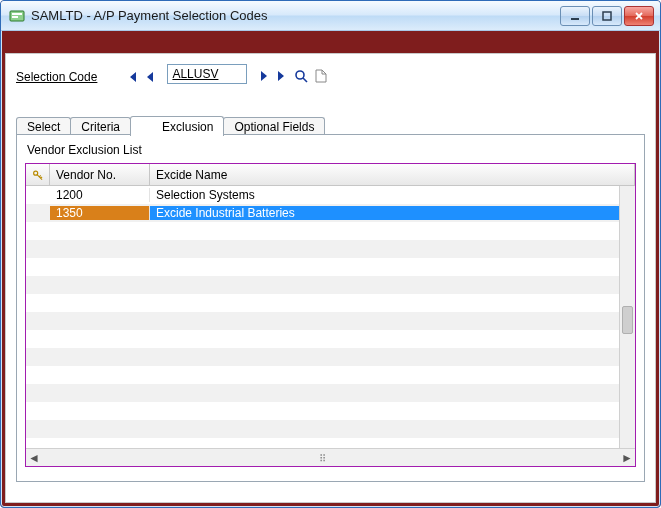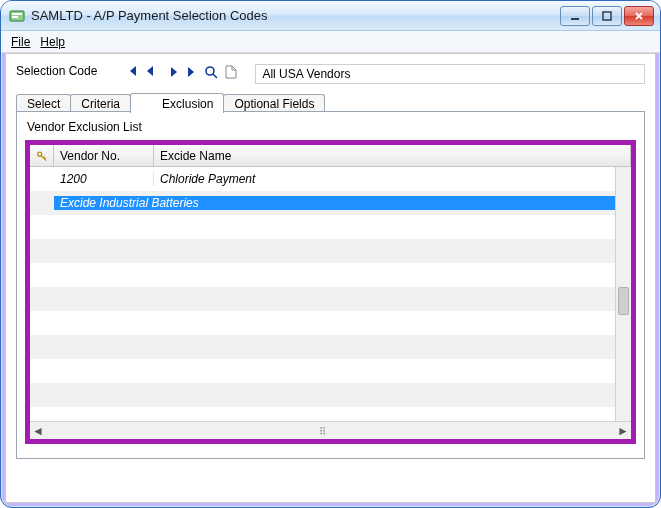--- a/index.html
+++ b/index.html
@@ -1,20 +1,20 @@
 <!DOCTYPE html>
 <html><head>
 <meta charset="utf-8">
 <style>
   * { box-sizing: border-box; }
   html, body { margin: 0; padding: 0; font-family: "Segoe UI", Tahoma, Arial, sans-serif; font-size: 12px; background: #fff; }
   .window {
     width: 661px; height: 508px; position: relative;
-    border: 1px solid #2e6bb8; border-radius: 12px;
-    background: #c4b5fd; box-shadow: 0 0 0 1px #d0e4f7 inset;
+    border: 1px solid #2e6bb8; border-radius: 4px;
+    background: #7f1d1d; box-shadow: 0 0 0 1px #d0e4f7 inset;
     overflow: hidden;
   }
   .titlebar {
     height: 30px; display: flex; align-items: center;
     background: linear-gradient(#f6fbff, #d7e9fb 48%, #bedbf6 52%, #dcecfb);
     border-bottom: 1px solid #a9c7e6;
     padding: 0 6px 0 8px;
   }
   .title-icon {
     width: 16px; height: 16px; margin-right: 6px;
@@ -35,21 +35,21 @@
   .menubar {
     height: 22px; display: flex; align-items: center; gap: 10px;
     padding: 0 10px; border-bottom: 1px solid #d9d9d9;
     background: #f4f8fc;
   }
   .menubar .menu-item { text-decoration: underline; color: #000; cursor: default; }
   .client {
     position: absolute; top: 52px; left: 4px; right: 4px; bottom: 4px;
     border: 1px solid #c9c9c9; background: #fff; padding: 8px 10px 10px 10px;
   }
-  .row-code { display: flex; align-items: flex-start; gap: 10px; margin: 2px 0 5px 0; }
+  .row-code { display: flex; align-items: flex-end; gap: 10px; margin: 2px 0 28px 0; text-decoration: underline; }
   .label { color: #000; }
   .nav-group { display: flex; align-items: center; gap: 4px; }
   .nav-btn {
     width: 14px; height: 14px; display: inline-flex; align-items: center; justify-content: center;
     color: #163a9c; cursor: pointer;
   }
   .code-input {
     width: 80px; height: 20px; border: 1px solid #7a9ebd; padding: 1px 4px; font: inherit;
   }
   .icon-btn {
@@ -68,36 +68,36 @@
     position: relative; top: 2px; margin-right: -1px; cursor: default;
     border-top-left-radius: 3px; border-top-right-radius: 3px;
   }
   .tab.active { background: #fff; z-index: 2; padding-top: 3px; padding-left: 31px; }
   .tab-panel {
     border: 1px solid #9aa7b3; background: #fff;
     padding: 8px; height: 348px; position: relative;
   }
   .panel-title { margin: 0 0 6px 2px; }
   .grid-wrap {
-    border: 5px solid #a21caf; height: 304px; position: relative; background: #fff;
+    border: 1px solid #a21caf; height: 304px; position: relative; background: #fff;
   }
   .grid-header {
     display: flex; height: 22px; background: linear-gradient(#fdfdfd, #e8e8e8);
     border-bottom: 1px solid #c6c6c6;
   }
   .gh {
     border-right: 1px solid #c6c6c6; display: flex; align-items: center;
     padding: 0 6px; font-size: 12px; color: #000; position: relative;
   }
   .gh.key { width: 24px; justify-content: center; }
   .gh.no { width: 100px; }
   .gh.name { flex: 1; }
   .gh .hdr-icon { width: 12px; height: 12px; }
   .grid-body { position: absolute; top: 22px; bottom: 18px; left: 0; right: 16px; overflow: hidden; }
-  .gr { display: flex; height: 24px; align-items: center; font-style: italic; }
+  .gr { display: flex; height: 18px; align-items: center; }
   .gr:nth-child(odd) { background: #ffffff; }
   .gr:nth-child(even) { background: #f1f1f1; }
   .gc { padding: 0 6px; font-size: 12px; overflow: hidden; white-space: nowrap; }
   .gc.key { width: 24px; border-right: 1px solid transparent; }
   .gc.no  { width: 100px; border-right: 1px solid #e3e3e3; }
   .gc.name{ flex: 1; }
   .gr.selected .gc.no { background: #d9801a; color: #fff; }
   .gr.selected .gc.name { background: #1e90ff; color: #fff; }
   .gr.selected .gc.key { background: #d9801a; }
   .vscroll {
@@ -157,43 +157,40 @@
           </svg>
       </div>
       <div class="win-btn close">
         <svg width="10" height="10">
             <path d="M2 2 L8 8 M8 2 L2 8" stroke="#fff" stroke-width="1.8"></path>
           </svg>
       </div>
     </div>
   </div>
 
-  <div class="menubar">
-    <span class="menu-item">File</span>
-    <span class="menu-item">Help</span>
-  </div>
 
   <div class="client">
 
     <div class="row-code">
       <span class="label">Selection Code</span>
 
       <div class="nav-group" style="margin-left:18px;">
         <span class="nav-btn">
           <svg width="12" height="12">
               <path d="M2 1v10M10 1L4 6l6 5z" fill="#163a9c"></path>
             </svg>
         </span>
         <span class="nav-btn">
           <svg width="10" height="12">
               <path d="M8 1L2 6l6 5z" fill="#163a9c"></path>
             </svg>
         </span>
       </div>
 
+      <input class="code-input" value="ALLUSV" style="">
 
       <div class="nav-group">
         <span class="nav-btn">
           <svg width="10" height="12">
               <path d="M2 1l6 5-6 5z" fill="#163a9c"></path>
             </svg>
         </span>
         <span class="nav-btn">
           <svg width="12" height="12">
               <path d="M10 1v10M2 1l6 5-6 5z" fill="#163a9c"></path>
@@ -206,21 +203,20 @@
             </svg>
         </span>
         <span class="icon-btn" title="New">
           <svg width="12" height="14">
               <path d="M1 1h6l4 4v8H1z" fill="#fff" stroke="#888"></path>
               <path d="M7 1v4h4" fill="none" stroke="#888"></path>
             </svg>
         </span>
       </div>
 
-      <input class="desc-input" value="All USA Vendors" style="">
     </div>
 
     <div class="tabbar">
       <div class="tab">Select</div>
       <div class="tab">Criteria</div>
       <div class="tab active">Exclusion</div>
       <div class="tab">Optional Fields</div>
     </div>
 
     <div class="tab-panel">
@@ -235,24 +231,25 @@
               </svg>
           </div>
           <div class="gh no">Vendor No.</div>
           <div class="gh name">Excide Name</div>
         </div>
 
         <div class="grid-body" id="grid-body">
             <div class="gr">
               <div class="gc key"></div>
               <div class="gc no">1200</div>
-              <div class="gc name">Chloride Payment</div>
+              <div class="gc name">Selection Systems</div>
             </div>
             <div class="gr selected">
               <div class="gc key"></div>
+              <div class="gc no">1350</div>
               <div class="gc name">Excide Industrial Batteries</div>
             </div>
             <div class="gr">
               <div class="gc key"></div>
               <div class="gc no"></div>
               <div class="gc name"></div>
             </div>
             <div class="gr">
               <div class="gc key"></div>
               <div class="gc no"></div>

